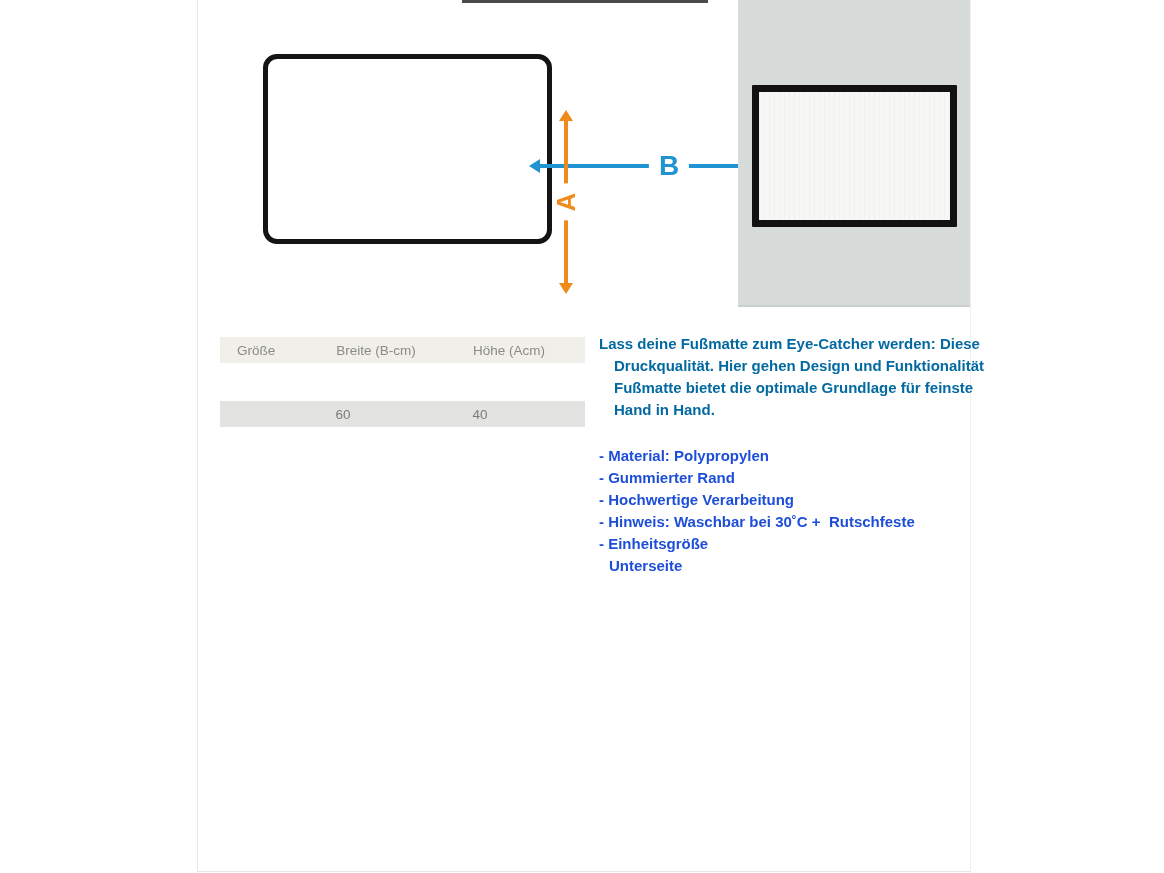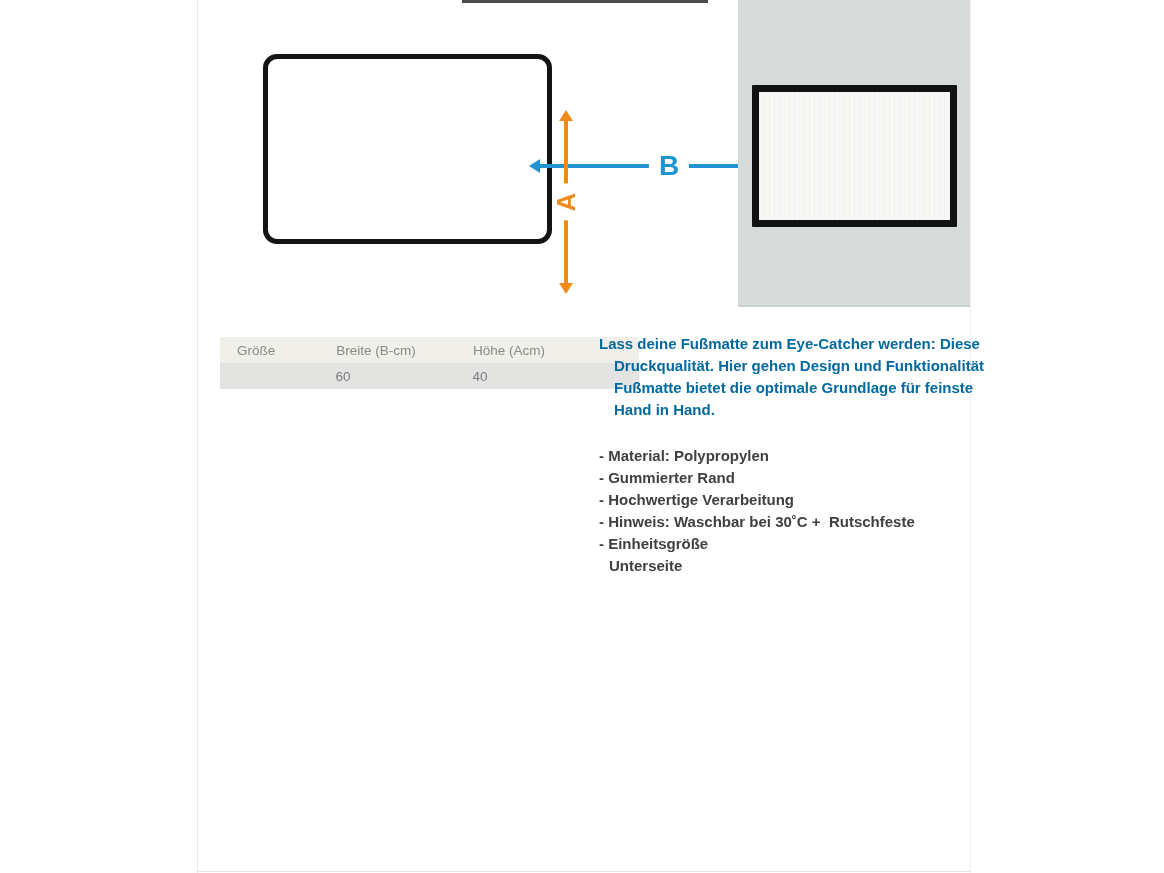--- a/index.html
+++ b/index.html
@@ -46,40 +46,40 @@
     background:#121212;border-radius:1px;
   }
   .doormat-inner{
     position:absolute;left:7px;top:7px;right:7px;bottom:7px;
     background:
       repeating-linear-gradient(90deg, rgba(0,0,0,0.025) 0 1px, rgba(0,0,0,0) 1px 5px),
       #f7f7f6;
   }
 
   
-  .size-table{position:absolute;left:220px;top:337px;width:419px;font-size:13.5px;}
+  .size-table{position:absolute;left:220px;top:337px;width:365px;font-size:13.5px;}
   .size-table .row{position:relative;width:100%;}
   .size-table .row.head{height:26px;background:#f0efe9;color:#8b8b86;}
-  .size-table .row.data{height:26px;background:#e3e3e2;color:#7b7b7b;}
+  .size-table .row.data{height:26px;background:#e3e3e2;color:#7b7b7b;margin-top:38px;}
   .size-table .cell{position:absolute;top:50%;transform:translateY(-50%);white-space:nowrap;}
   .size-table .cell.c-center{transform:translate(-50%,-50%);}
   .cell.groesse{left:17px;}
   .cell.breite-h{left:156px;}
   .cell.hoehe-h{left:289px;}
   .cell.breite-v{left:123px;}
   .cell.hoehe-v{left:260px;}
 
   
   .desc{position:absolute;left:599px;top:333px;width:375px;
     font-size:15px;font-weight:600;line-height:22px;color:#0369a1;}
   .desc .line{white-space:pre;}
   .desc .line.wrap{padding-left:15px;}
 
   .features{position:absolute;left:599px;top:445px;width:375px;
-    font-size:15px;font-weight:600;line-height:22px;color:#404040;}
+    font-size:15px;font-weight:600;line-height:22px;color:#1d4ed8;}
   .features .feat-line{white-space:pre;}
   .features .feat-line.wrap{padding-left:10px;}
 </style>
 </head>
 <body>
 
 <div class="v-rule left"></div>
 <div class="v-rule right"></div>
 <div class="h-rule-bottom"></div>
 <div class="top-crop-bar"></div>

